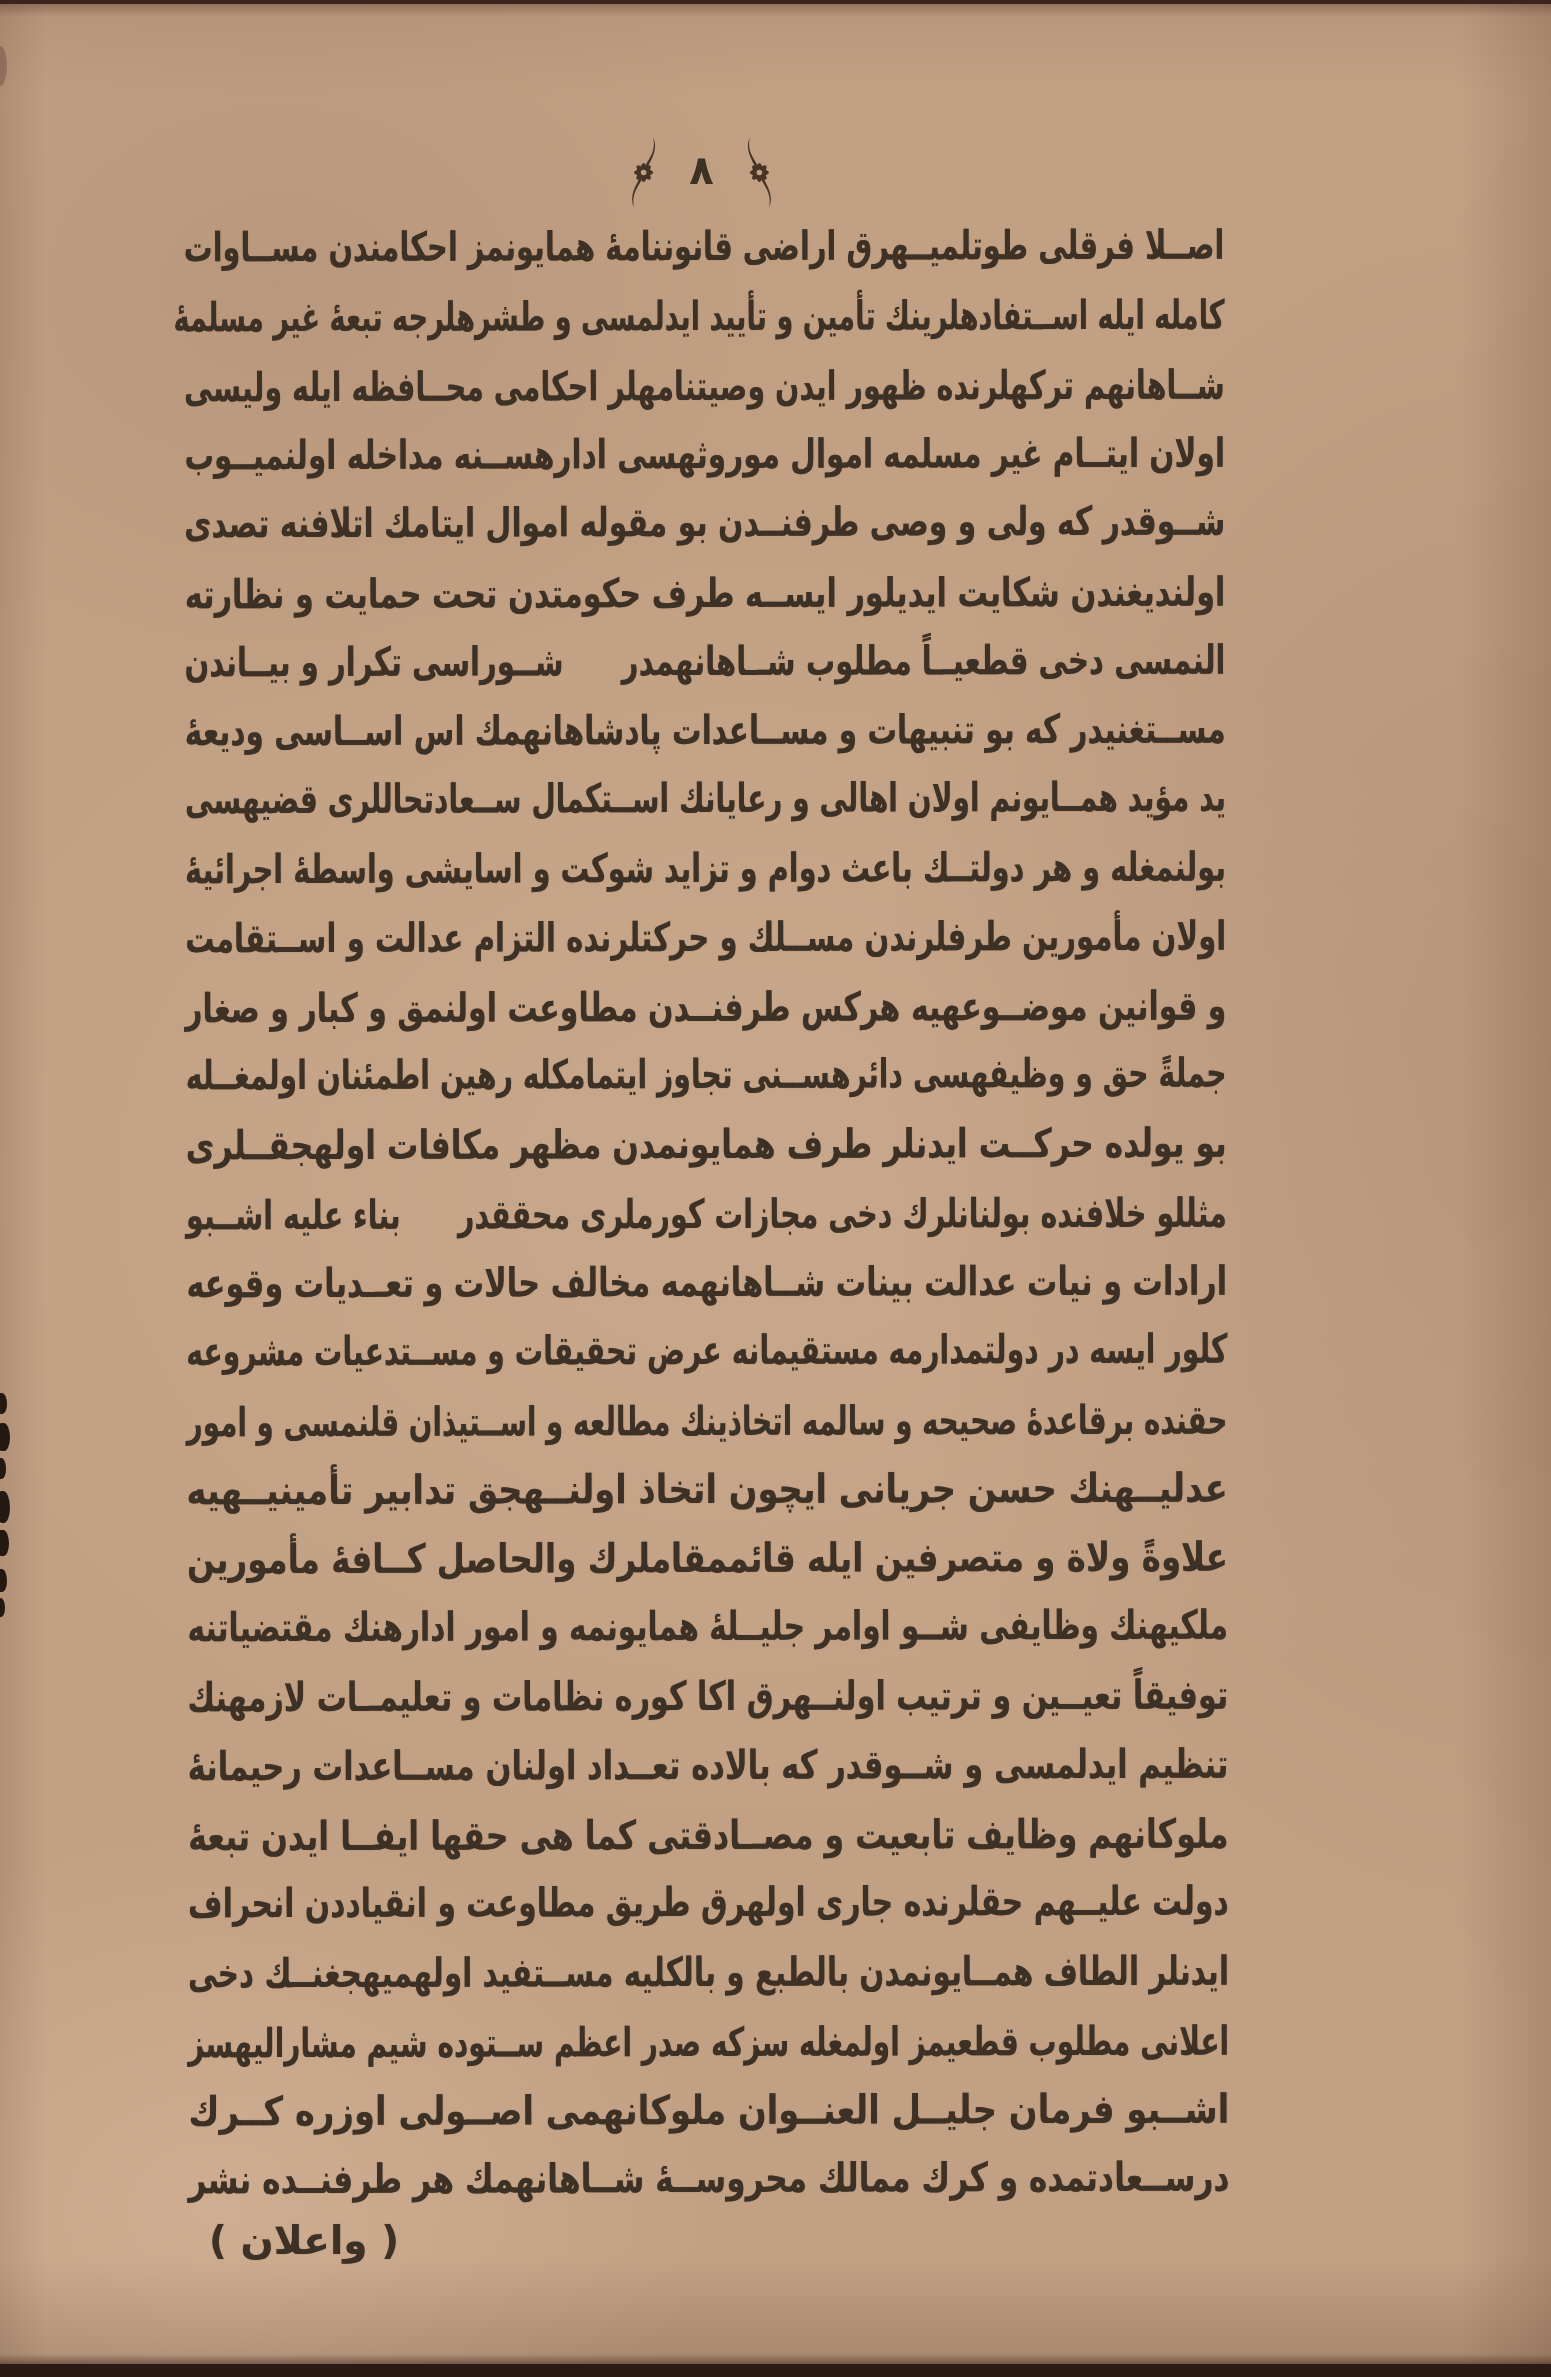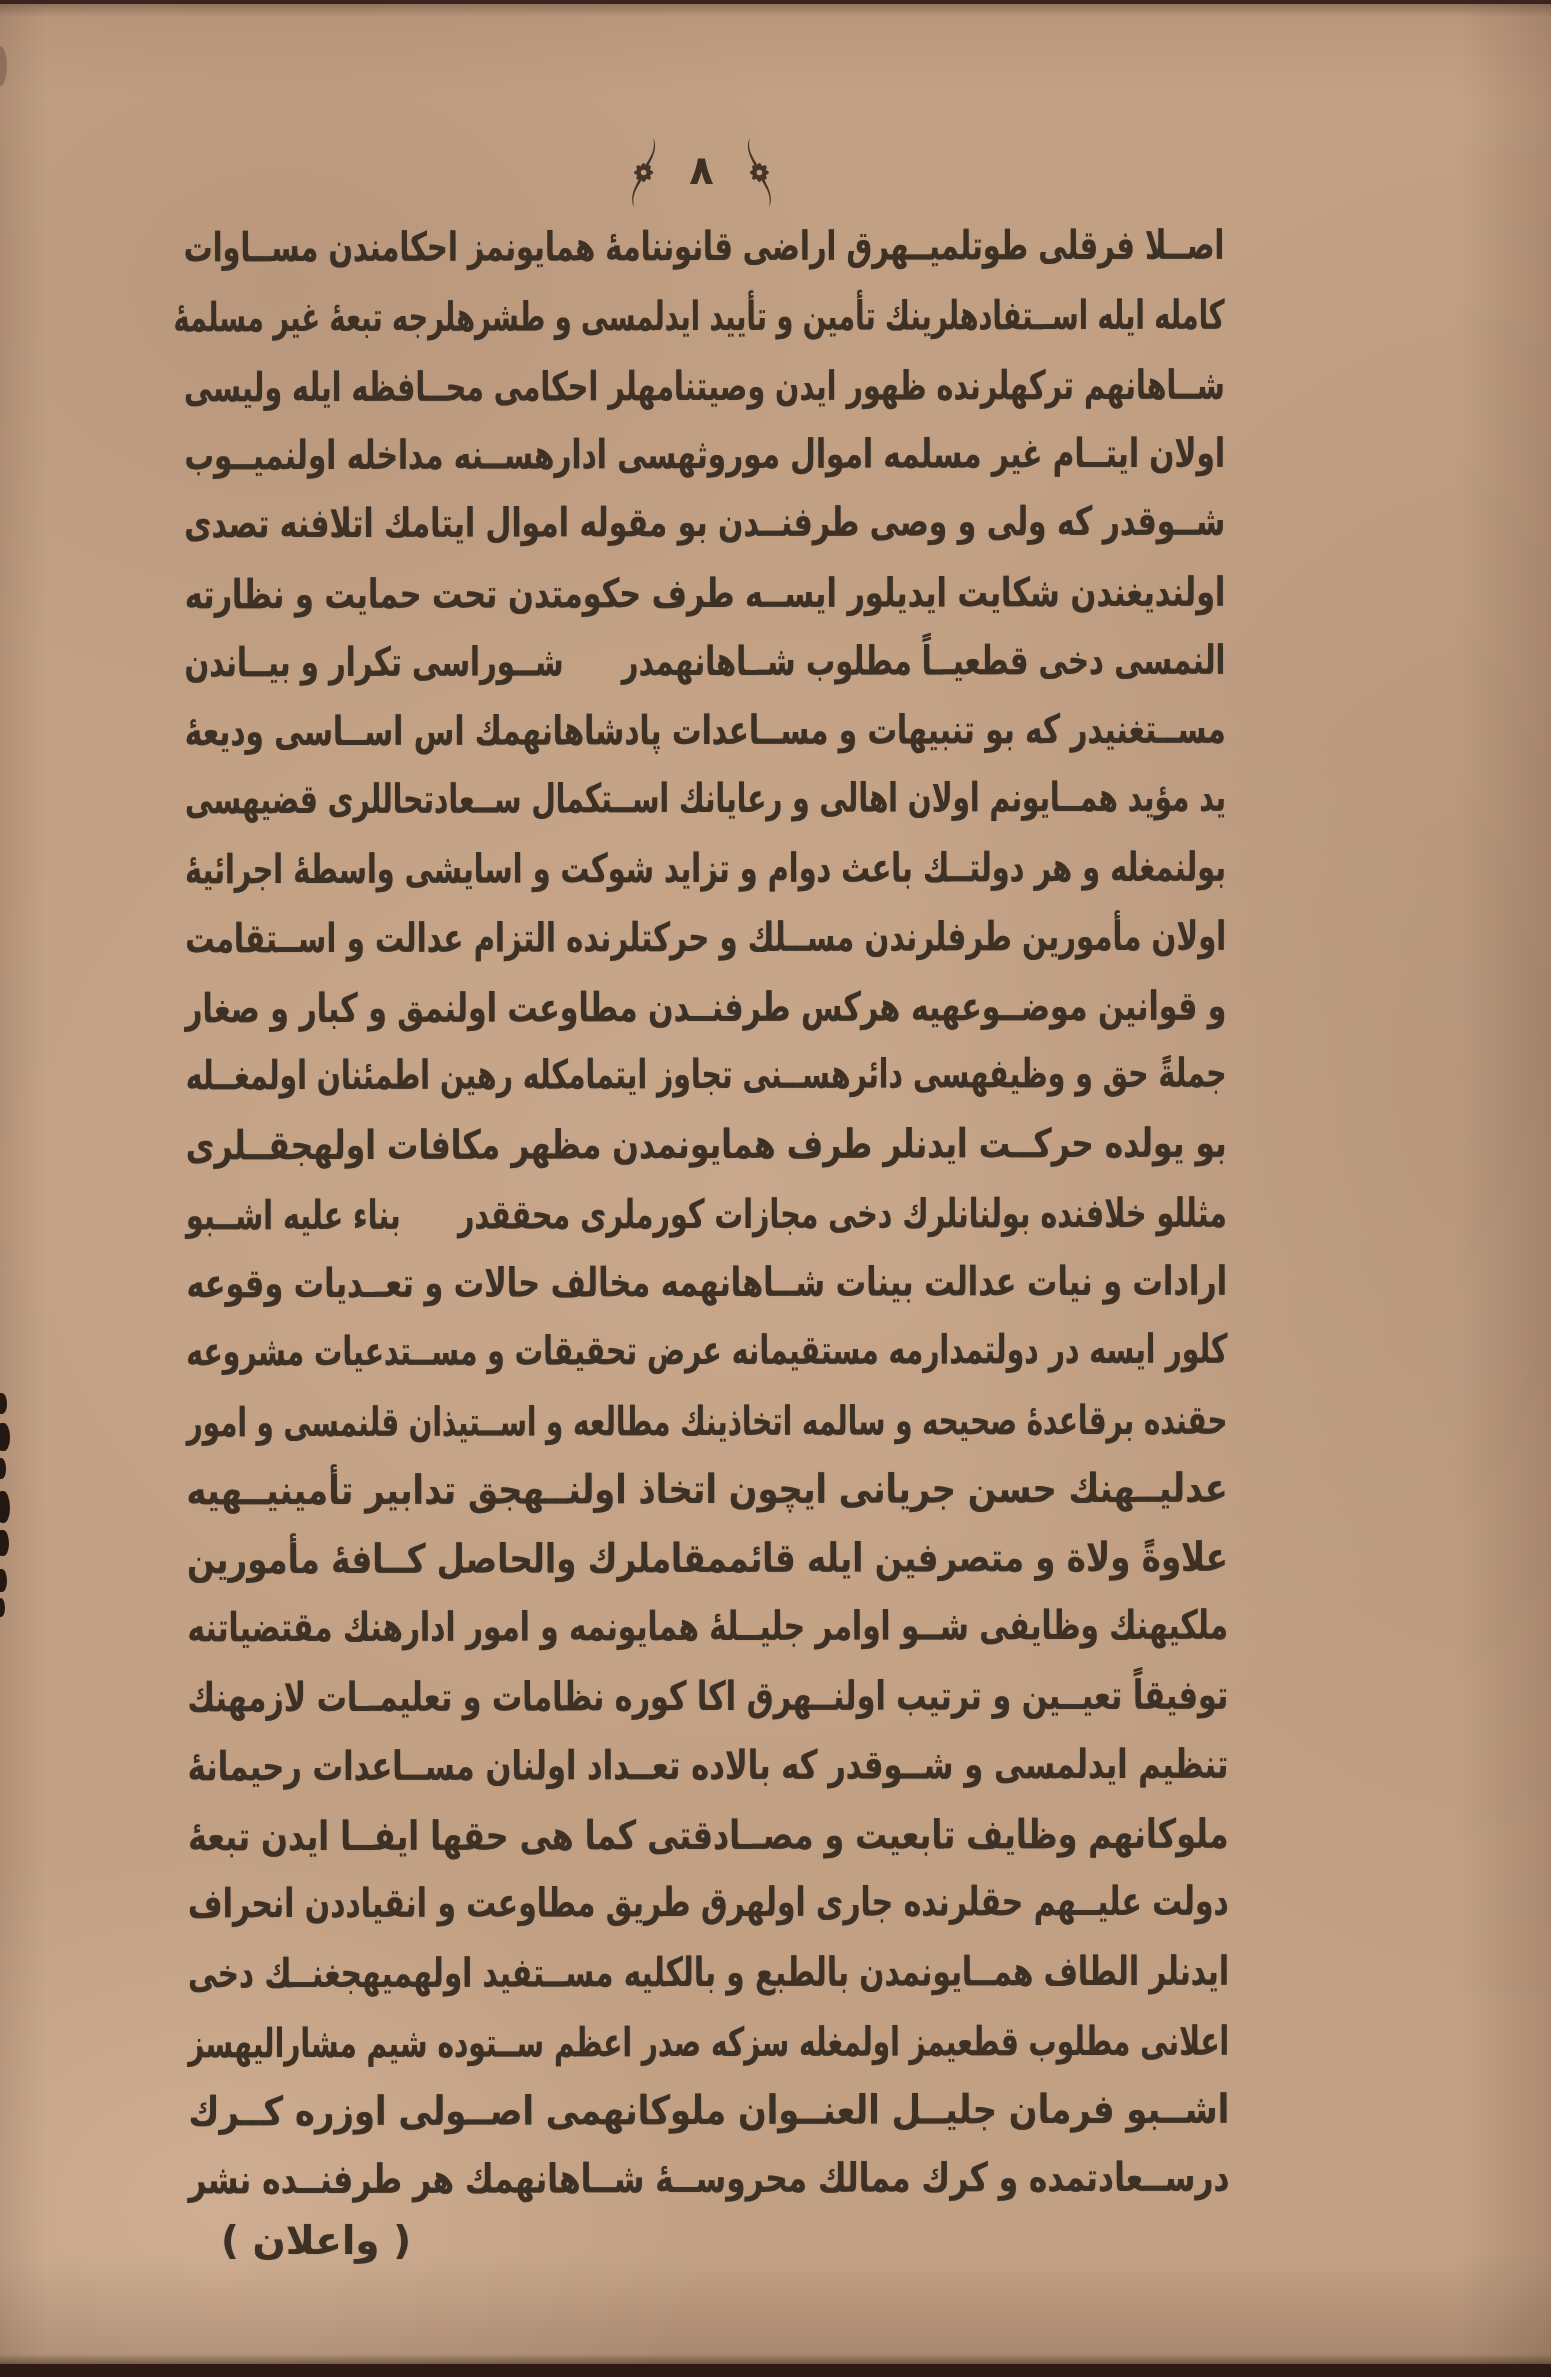--- a/index.html
+++ b/index.html
@@ -50,21 +50,21 @@
     height:69px;line-height:69px;
     font-size:40px;font-weight:bold;
     white-space:nowrap;
     transform-origin:right center;
     text-shadow:0 0 0.9px rgba(56,42,30,0.55);
   }
   .text-line:nth-child(3n){top:0.9px;}
   .text-line:nth-child(4n+1){top:-0.9px;}
   .catchword{
     position:absolute;left:209px;top:2206px;width:202px;height:70px;
-    direction:rtl;text-align:right;line-height:70px;
+    direction:rtl;text-align:left;line-height:70px;
     font-size:39px;font-weight:bold;color:#3d3126;
     text-shadow:0 0 0.9px rgba(56,42,30,0.55);
   }
 </style>
 </head>
 <body>
 
 <div class="page">
 
   <div class="edge-top"></div>

